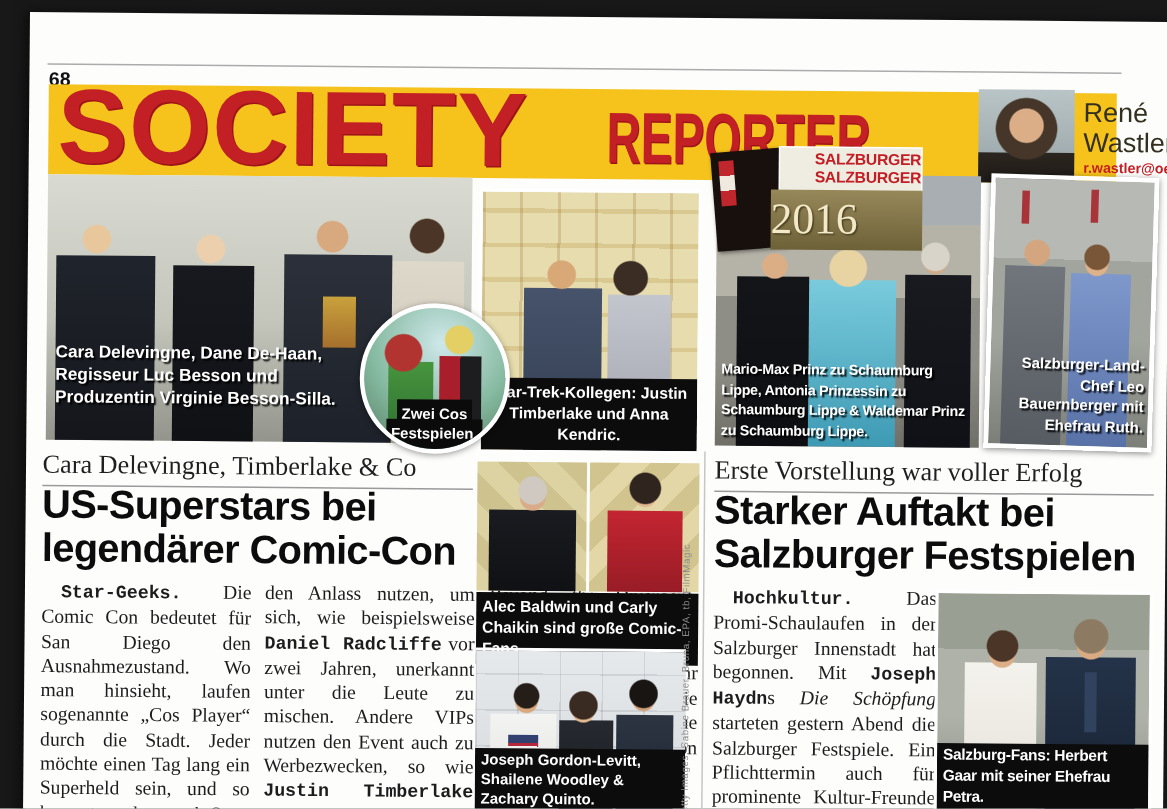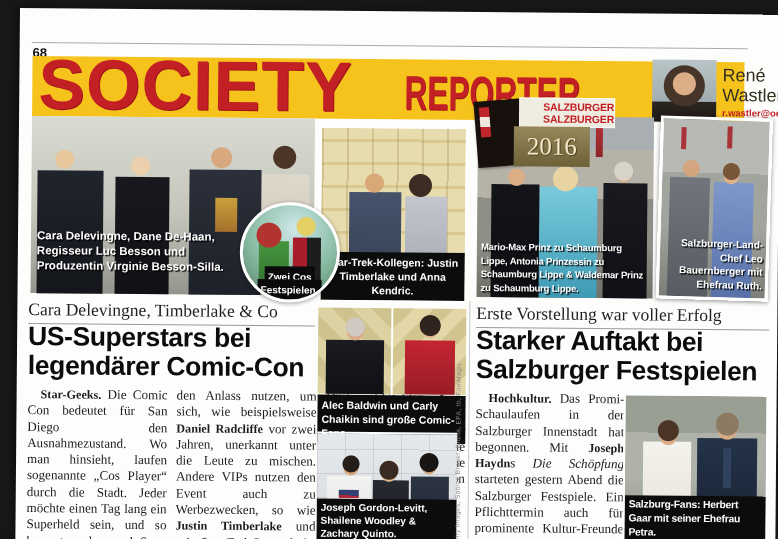--- a/index.html
+++ b/index.html
@@ -79,21 +79,21 @@
   .kicker{font-family:"Liberation Serif",serif;font-size:17.5px;color:#1f1f1f;
     border-bottom:1px solid #9a9a9a;padding-bottom:3px;}
   .kicker-left{left:11px;top:291px;width:287px;}
   .headline{font-weight:bold;color:#0c0c0c;font-size:26.5px;line-height:29px;
     letter-spacing:-0.4px;}
   .headline-left{left:11px;top:314px;width:295px;}
   .body-text{font-family:"Liberation Serif",serif;font-size:13.1px;line-height:16.3px;
     text-align:justify;color:#1c1c1c;text-indent:13px;}
   .body-left{left:11px;top:378px;width:289px;height:176px;
     column-count:2;column-gap:9px;column-fill:auto;}
-  .seg-b{font-family:Liberation Serif, serif;font-weight:bold;font-size:12.2px;}
+  .seg-b{font-family:Liberation Mono, monospace;font-weight:bold;font-size:12.2px;}
   .seg-i{font-style:italic;}
 
   
   .baldwin-photo{left:301px;top:297px;width:73px;height:86px;
     background:
       radial-gradient(circle,#cfc9c2 0 9px,transparent 10px) 26px 8px/22px 22px no-repeat,
       radial-gradient(circle,#d9ab88 0 8px,transparent 9px) 28px 15px/18px 18px no-repeat,
       linear-gradient(#191b20,#101114) 8px 32px/58px 54px no-repeat,
       repeating-linear-gradient(45deg,#ddd2a2 0 14px,#cec28e 14px 28px);}
   .carly-photo{left:376px;top:297px;width:73px;height:86px;
@@ -142,23 +142,23 @@
   .royal-caption{left:4px;bottom:3px;width:170px;font-size:9.5px;line-height:13.5px;
     letter-spacing:-0.2px;}
   .fest-badge{left:455px;top:78px;width:142px;height:86px;z-index:6;}
   .fest-logo{left:2px;top:10px;width:46px;height:66px;background:#17100c;
     transform:rotate(-5deg);box-shadow:1px 1px 3px rgba(0,0,0,.5);}
   .fest-flag{left:5px;top:6px;width:10px;height:30px;
     background:linear-gradient(180deg,#c0272d 0 33%,#efe9e0 33% 66%,#c0272d 66%);}
   .fest-text{left:46px;top:8px;width:94px;background:#efece2;color:#c41e25;
     font-size:10.5px;font-weight:bold;text-align:right;line-height:12px;
     padding:2px 0;letter-spacing:-0.2px;box-shadow:0 0 0 1px #fff;}
-  .fest-year{left:40px;top:36px;width:76px;height:40px;
+  .fest-year{left:40px;top:36px;width:101px;height:40px;
     background:linear-gradient(180deg,#97885a,#6d6138);color:#f3e9c9;
-    font-family:"Liberation Serif",serif;font-size:25px;text-align:center;
+    font-family:"Liberation Serif",serif;font-size:29px;
     line-height:40px;text-shadow:1px 1px 1px #4b421f;}
   .bauern-photo{left:640px;top:103px;width:106px;height:177px;border:3px solid #fff;
     transform:rotate(1.2deg);box-shadow:0 1px 4px rgba(0,0,0,.45);
     background:
       linear-gradient(#a8343a,#a8343a) 18px 8px/5px 22px no-repeat,
       linear-gradient(#a8343a,#a8343a) 64px 6px/5px 22px no-repeat,
       radial-gradient(circle,#d4a67f 0 8px,transparent 9px) 20px 40px/18px 18px no-repeat,
       radial-gradient(circle,#7a5638 0 8px,transparent 9px) 60px 42px/18px 18px no-repeat,
       radial-gradient(circle,#deb28b 0 7px,transparent 8px) 61px 48px/16px 16px no-repeat,
       linear-gradient(#70767c,#565c62) 8px 58px/40px 119px no-repeat,

